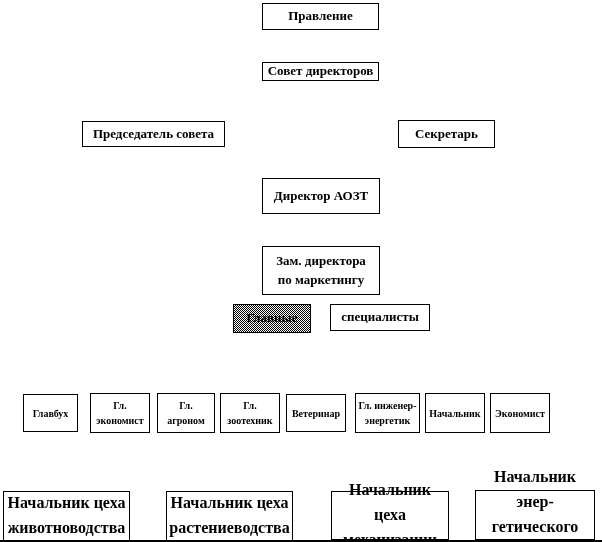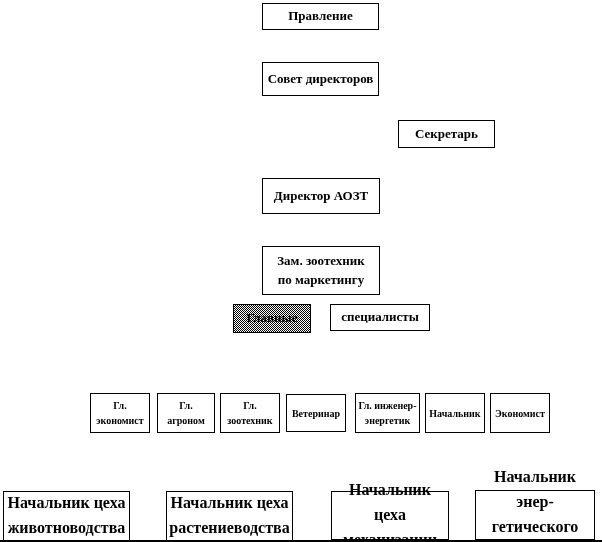--- a/index.html
+++ b/index.html
@@ -47,34 +47,36 @@
     background: #000000;
   }
 </style>
 </head>
 <body>
 
 <div class="canvas">
 
   <div class="node fs-lg" style="left:262px; top:3px;  width:117px; height:27px;">Правление</div>
 
-  <div class="node fs-lg" style="left:262px; top:62px; width:117px; height:34px;">Совет директоров</div>
+  <div class="node fs-lg" style="left:262px; top:62px; width:117px; height:19px;">Совет директоров</div>
 
+  <div class="node fs-lg" style="left:82px;  top:121px; width:143px; height:26px;">Председатель совета</div>
 
   <div class="node fs-lg align-top" style="left:398px; top:120px; width:97px; height:28px;">Секретарь</div>
 
   <div class="node fs-lg" style="left:262px; top:178px; width:118px; height:36px;">Директор АОЗТ</div>
 
-  <div class="node fs-lg" style="left:262px; top:246px; width:118px; height:49px;">Зам. зоотехник
+  <div class="node fs-lg" style="left:262px; top:246px; width:118px; height:49px;">Зам. директора
 по маркетингу</div>
 
   <div class="node fs-lg hatched" style="left:233px; top:304px; width:78px; height:29px;">Главные</div>
 
   <div class="node fs-lg" style="left:330px; top:304px; width:100px; height:27px;">специалисты</div>
 
+  <div class="node fs-sm" style="left:23px;  top:394px; width:55px; height:38px;">Главбух</div>
 
   <div class="node fs-sm" style="left:90px;  top:393px; width:60px; height:40px;">Гл.
 экономист</div>
 
   <div class="node fs-sm" style="left:157px; top:393px; width:58px; height:40px;">Гл.
 агроном</div>
 
   <div class="node fs-sm" style="left:220px; top:393px; width:60px; height:40px;">Гл.
 зоотехник</div>
 

